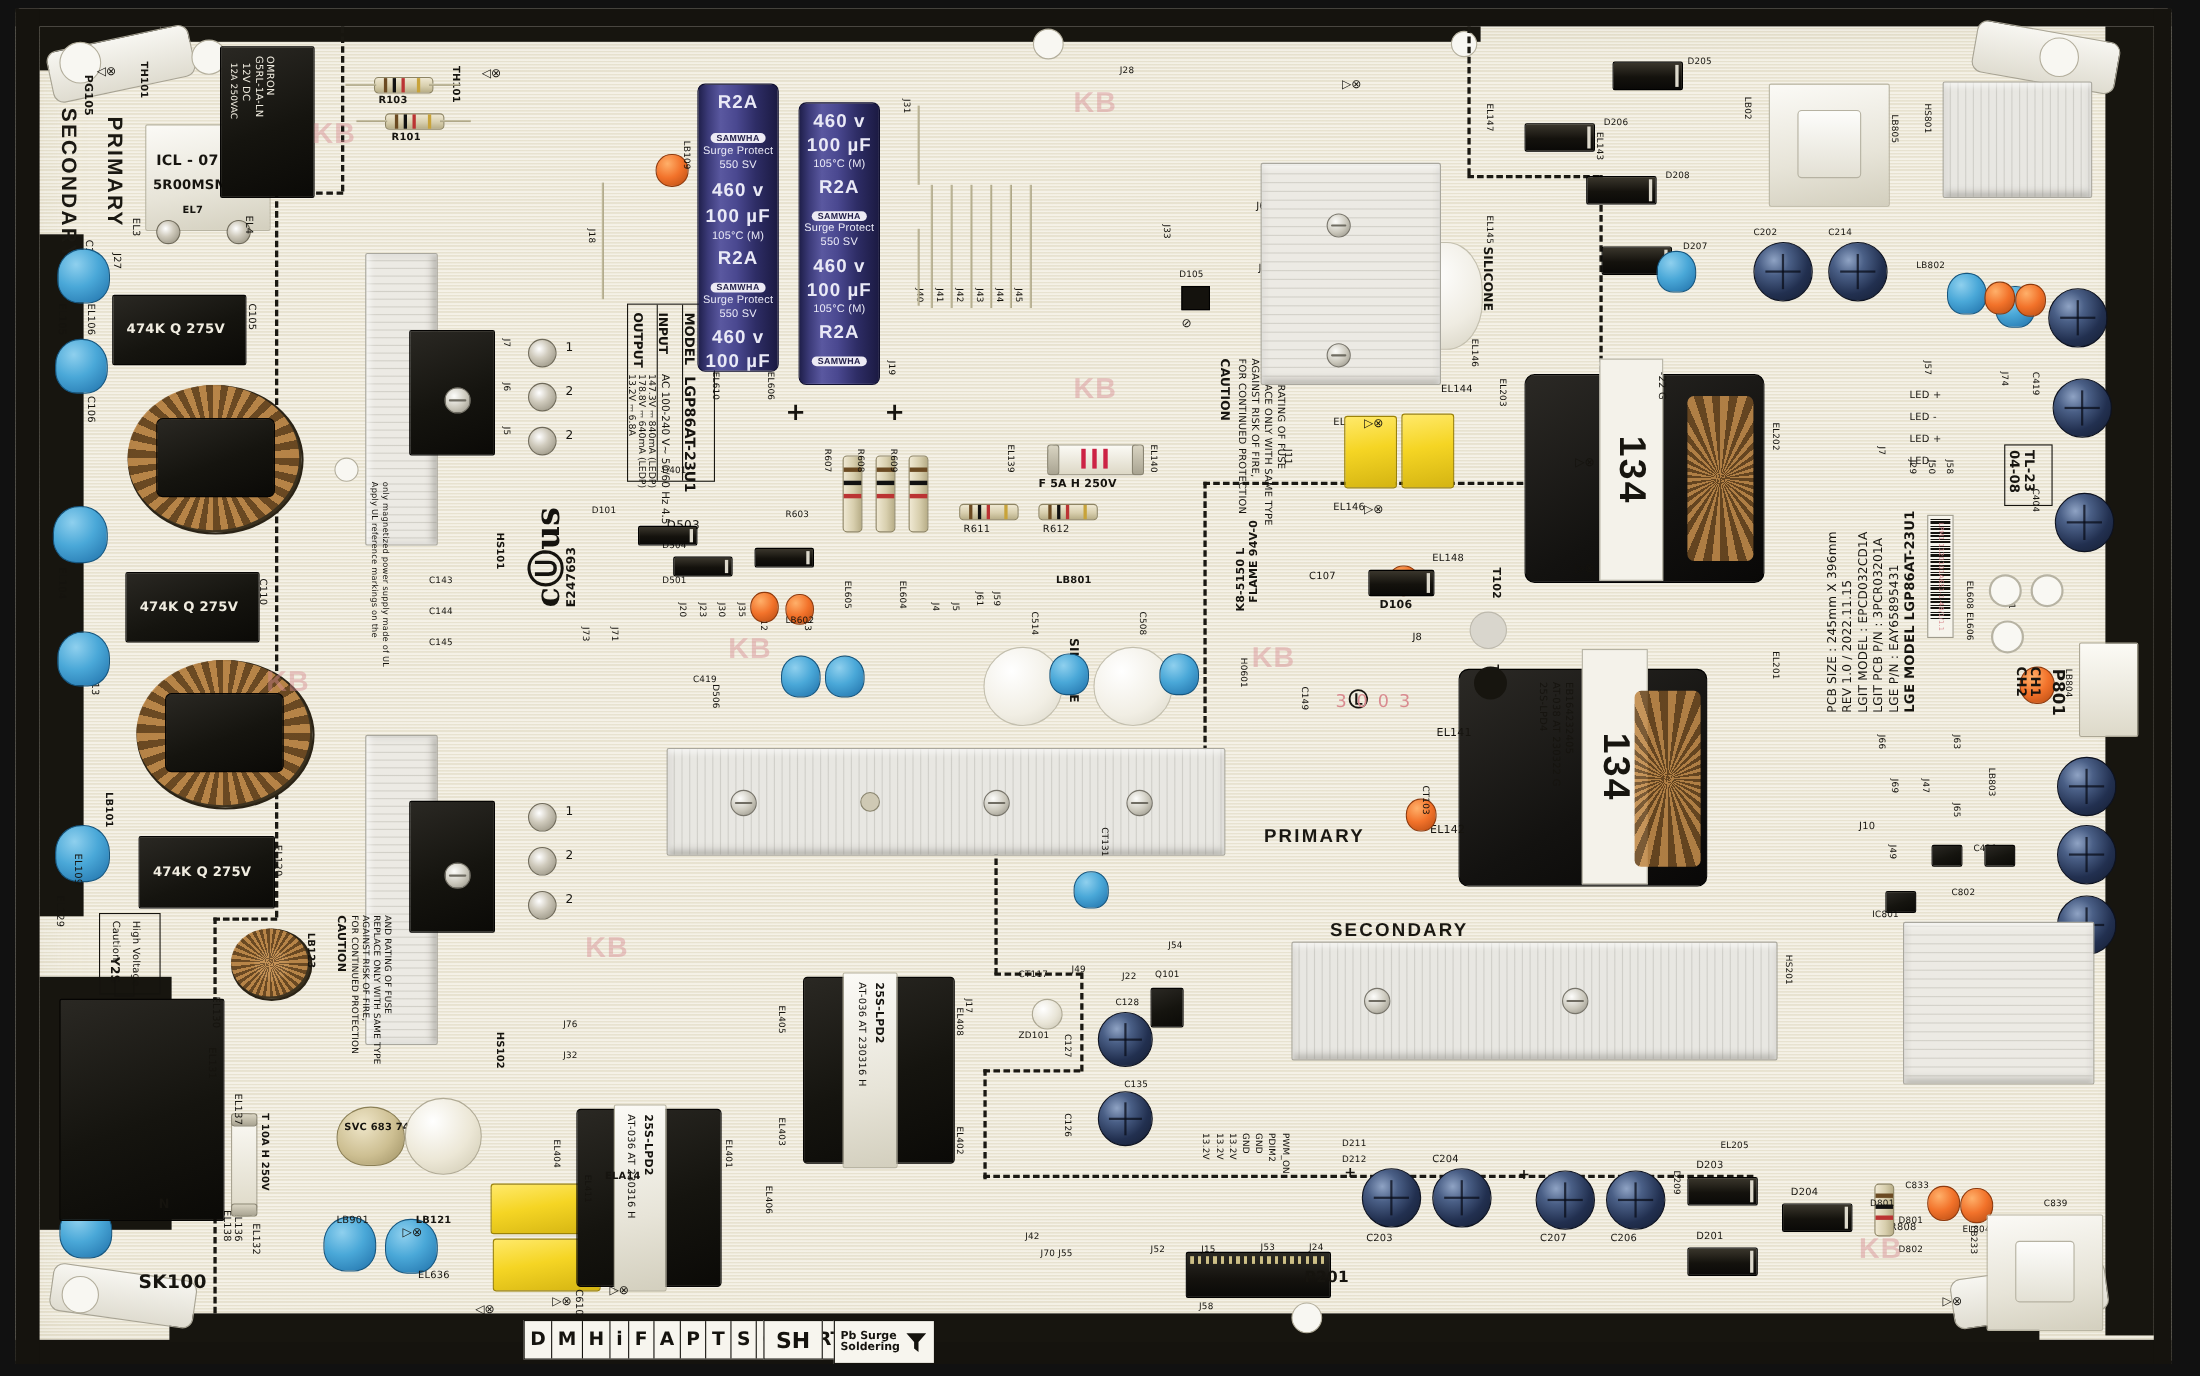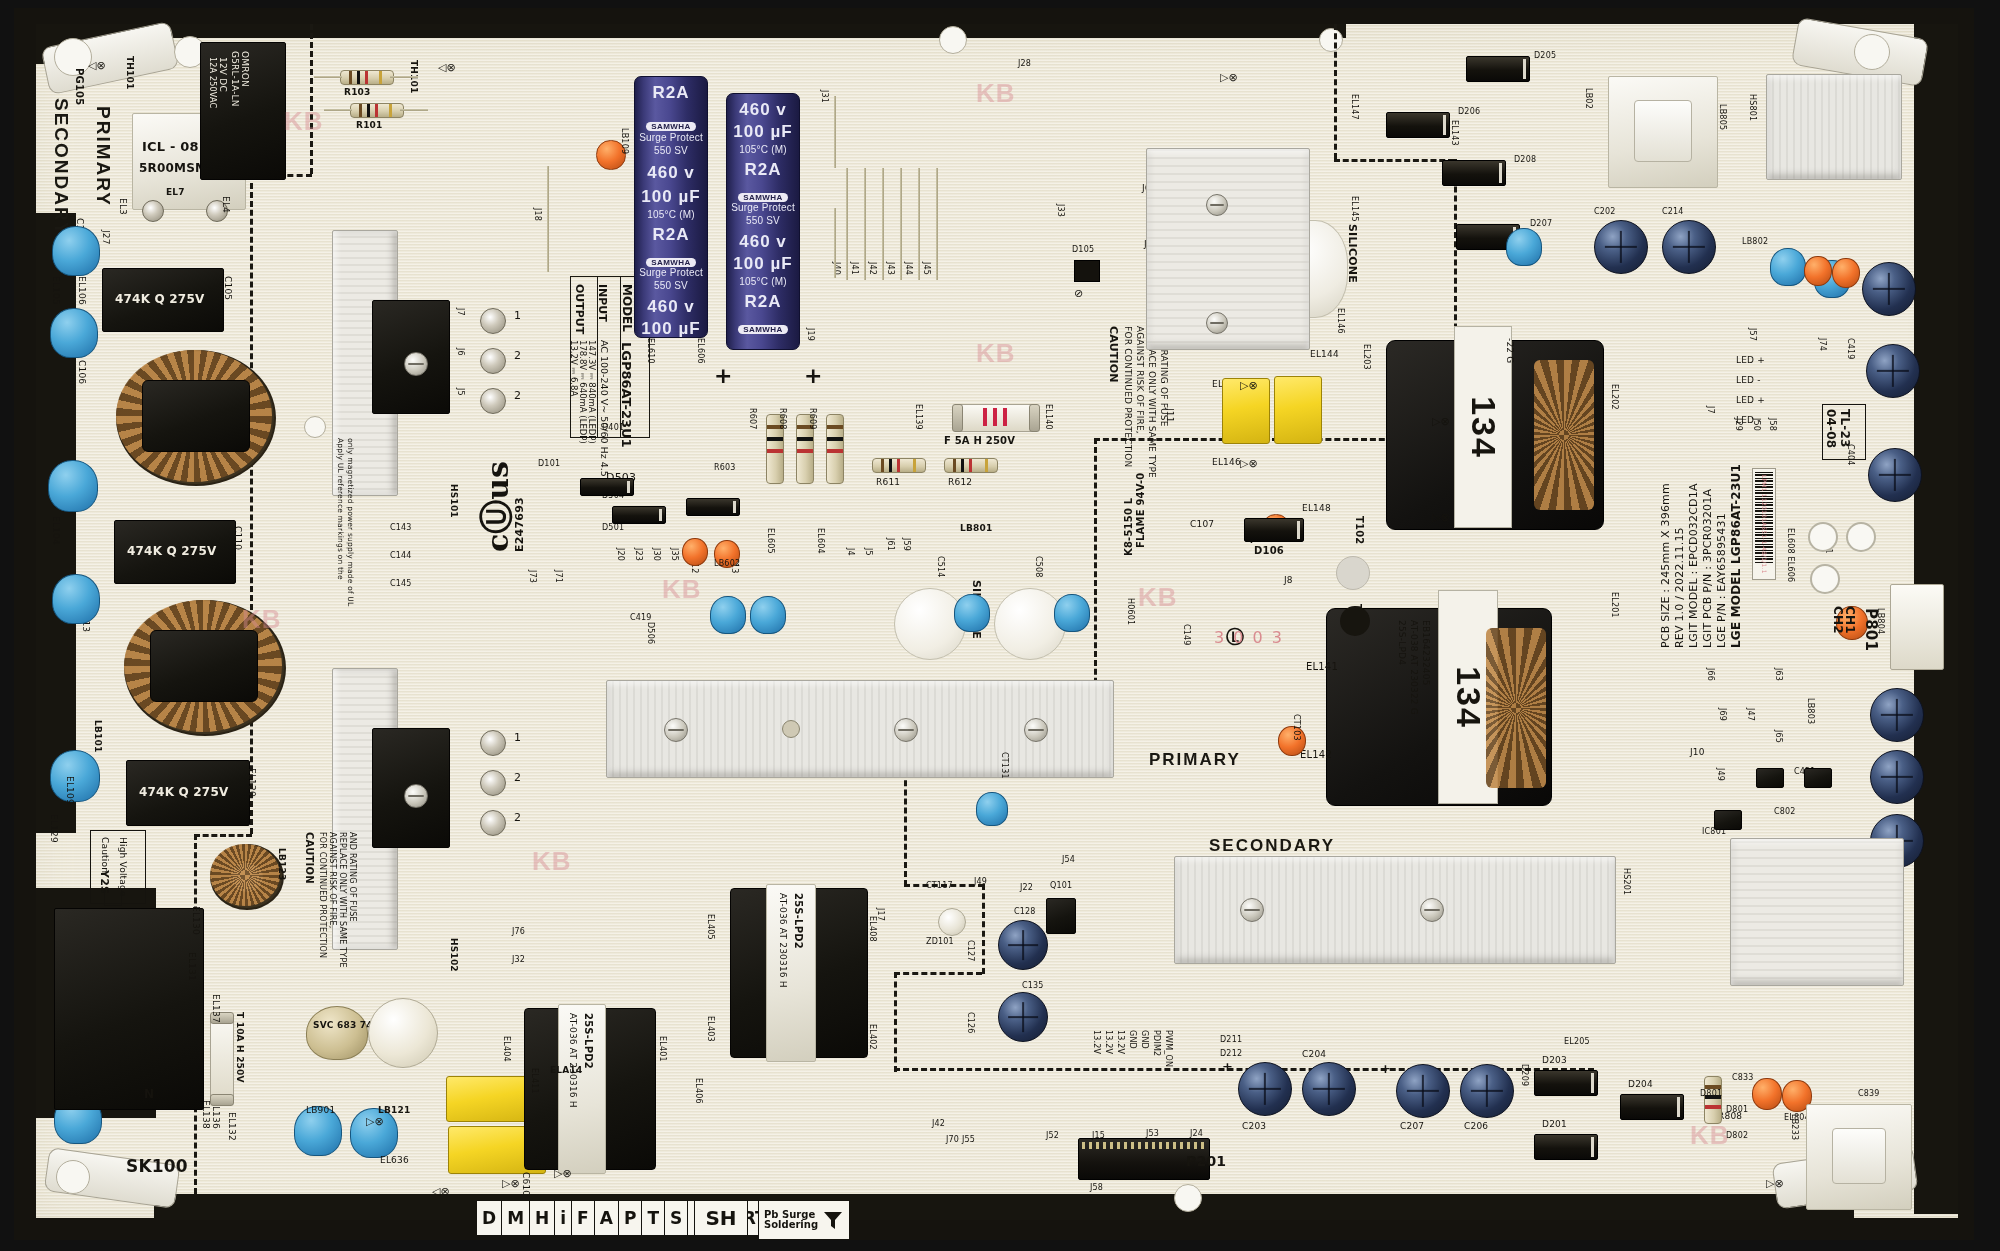--- a/index.html
+++ b/index.html
@@ -209,21 +209,21 @@
     <div class="bigsilk" style="left:1135px;top:742px;font-size:17px;">PRIMARY</div>
     <div class="bigsilk" style="left:1195px;top:828px;font-size:17px;">SECONDARY</div>
 
     <div class="silk b" style="left:70px;top:60px;font-size:10px;transform-origin:0 0;transform:rotate(90deg);">PG105</div>
     <div class="silk b" style="left:112px;top:1150px;font-size:17px;font-weight:bold;">SK100</div>
     <div class="silk b" style="left:1845px;top:68px;font-size:10px;transform-origin:0 0;transform:rotate(90deg);">PG101</div>
     <div class="silk b" style="left:1846px;top:1152px;font-size:10px;transform-origin:0 0;transform:rotate(90deg);">PG102</div>
     <div class="silk b" style="left:1845px;top:1108px;font-size:9px;transform-origin:0 0;transform:rotate(90deg);">J80</div>
 
     <div class="whitebox" style="left:118px;top:105px;width:112px;height:95px;">
-      <div class="silk" style="position:absolute;left:9px;top:26px;font-size:13px;font-weight:bold;">ICL - 08</div>
+      <div class="silk" style="position:absolute;left:9px;top:26px;font-size:13px;font-weight:bold;">ICL - 07</div>
       <div class="silk" style="position:absolute;left:6px;top:48px;font-size:12px;font-weight:bold;">5R00MSMT</div>
     </div>
     <div class="pad" style="left:128px;top:192px;width:20px;height:20px;"></div>
     <div class="pad" style="left:192px;top:192px;width:20px;height:20px;"></div>
     <div class="silk" style="left:113px;top:190px;transform-origin:0 0;transform:rotate(90deg);">EL3</div>
     <div class="silk" style="left:216px;top:188px;transform-origin:0 0;transform:rotate(90deg);">EL4</div>
     <div class="silk b" style="left:404px;top:52px;font-size:9px;transform-origin:0 0;transform:rotate(90deg);">TH101</div>
     <div class="silk b" style="left:120px;top:48px;font-size:9px;transform-origin:0 0;transform:rotate(90deg);">TH101</div>
 
     <div class="blackbox" style="left:186px;top:34px;width:84px;height:136px;">

